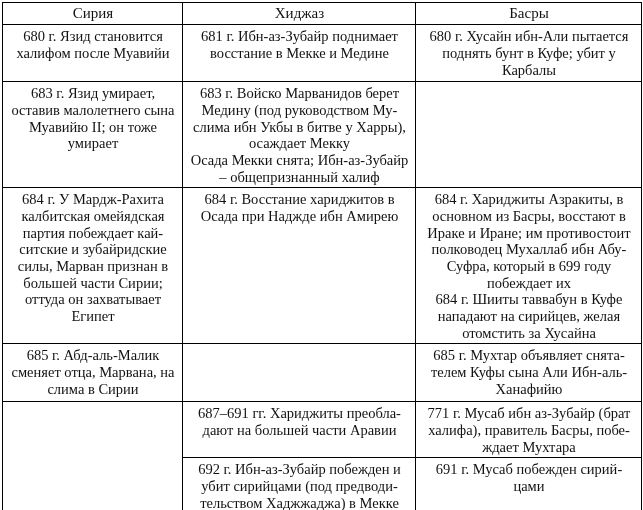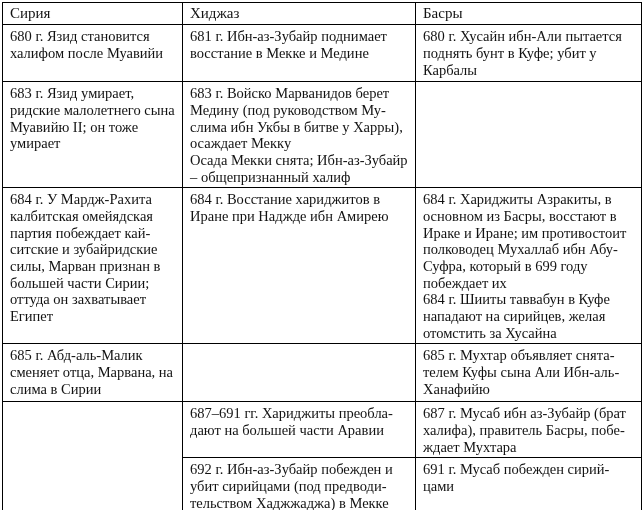--- a/index.html
+++ b/index.html
@@ -13,21 +13,21 @@
   table.timeline {
     position: absolute; left: 2px; top: 2px;
     width: 639px;
     border-collapse: collapse;
     table-layout: fixed;
     background: #ffffff;
   }
   th, td {
     border: 1px solid #000000;
     vertical-align: top;
-    text-align: left;
+    text-align: center;
     padding: 3px 6px 2px 7px;
     font-size: 14.5px;
     line-height: 1.15;
     overflow: hidden;
   }
   th {
     font-weight: normal;
     font-size: 15px;
     height: 22px;
     padding-top: 2px; padding-bottom: 2px;
@@ -66,35 +66,35 @@
       <td>
         <p class="entry"><span class="yr">681 г.</span> <span>Ибн-аз-Зубайр поднимает восстание в Мекке и Медине</span></p>
       </td>
       <td>
         <p class="entry"><span class="yr">680 г.</span> <span>Хусайн ибн-Али пытает­ся поднять бунт в Куфе; убит у Карбалы</span></p>
       </td>
     </tr>
 
     <tr class="r2">
       <td>
-        <p class="entry"><span class="yr">683 г.</span> <span>Язид умирает, ридские малолетнего сына Муавийю II; он тоже умирает</span></p>
+        <p class="entry"><span class="yr">683 г.</span> <span>Язид умирает, оставив малолетнего сына Муавийю II; он тоже умирает</span></p>
       </td>
       <td>
         <p class="entry"><span class="yr">683 г.</span> <span>Войско Марванидов берет Медину (под руководством Му­слима ибн Укбы в битве у Харры), осаждает Мекку</span></p>
         <p class="entry"><span>Осада Мекки снята; Ибн-аз-Зу­байр – общепризнанный халиф</span></p>
       </td>
       <td></td>
     </tr>
 
     <tr class="r3">
       <td>
         <p class="entry"><span class="yr">684 г.</span> <span>У Мардж-Рахита калбитская омейядская партия побеждает кай­ситские и зубай­ридские силы, Марван признан в большей части Сирии; оттуда он захватывает Египет</span></p>
       </td>
       <td>
-        <p class="entry"><span class="yr">684 г.</span> <span>Восстание хариджитов в Иране при Наджде ибн Ами­рею</span></p>
+        <p class="entry"><span class="yr">684 г.</span> <span>Восстание хариджитов в Осада при Наджде ибн Ами­рею</span></p>
       </td>
       <td>
         <p class="entry"><span class="yr">684 г.</span> <span>Хариджиты Азракиты, в основном из Басры, восстают в Ираке и Иране; им противо­стоит полководец Мухал­лаб ибн Абу-Суфра, который в 699 году побеждает их</span></p>
         <p class="entry"><span class="yr">684 г.</span> <span>Шииты таввабун в Куфе нападают на сирийцев, желая отомстить за Хусайна</span></p>
       </td>
     </tr>
 
     <tr class="r4">
       <td>
         <p class="entry"><span class="yr">685 г.</span> <span>Абд-аль-Малик сменяет отца, Марвана, на слима в Сирии</span></p>
@@ -104,21 +104,21 @@
         <p class="entry"><span class="yr">685 г.</span> <span>Мухтар объявляет снята­телем Куфы сына Али Ибн-аль-Ханафийю</span></p>
       </td>
     </tr>
 
     <tr class="r5">
       <td rowspan="2"></td>
       <td>
         <p class="entry"><span class="yr">687–691 гг.</span> <span>Хариджиты преобла­дают на большей части Аравии</span></p>
       </td>
       <td>
-        <p class="entry"><span class="yr">687 г.</span> <span>Мусаб ибн аз-Зубайр (брат халифа), правитель Басры, побе­ждает Мухтара</span></p>
+        <p class="entry"><span class="yr">771 г.</span> <span>Мусаб ибн аз-Зубайр (брат халифа), правитель Басры, побе­ждает Мухтара</span></p>
       </td>
     </tr>
 
     <tr class="r6">
       <td>
         <p class="entry"><span class="yr">692 г.</span> <span>Ибн-аз-Зубайр побежден и убит сирийцами (под предводи­тельством Хаджжаджа) в Мекке</span></p>
       </td>
       <td>
         <p class="entry"><span class="yr">691 г.</span> <span>Мусаб побежден сирий­цами</span></p>
       </td>

